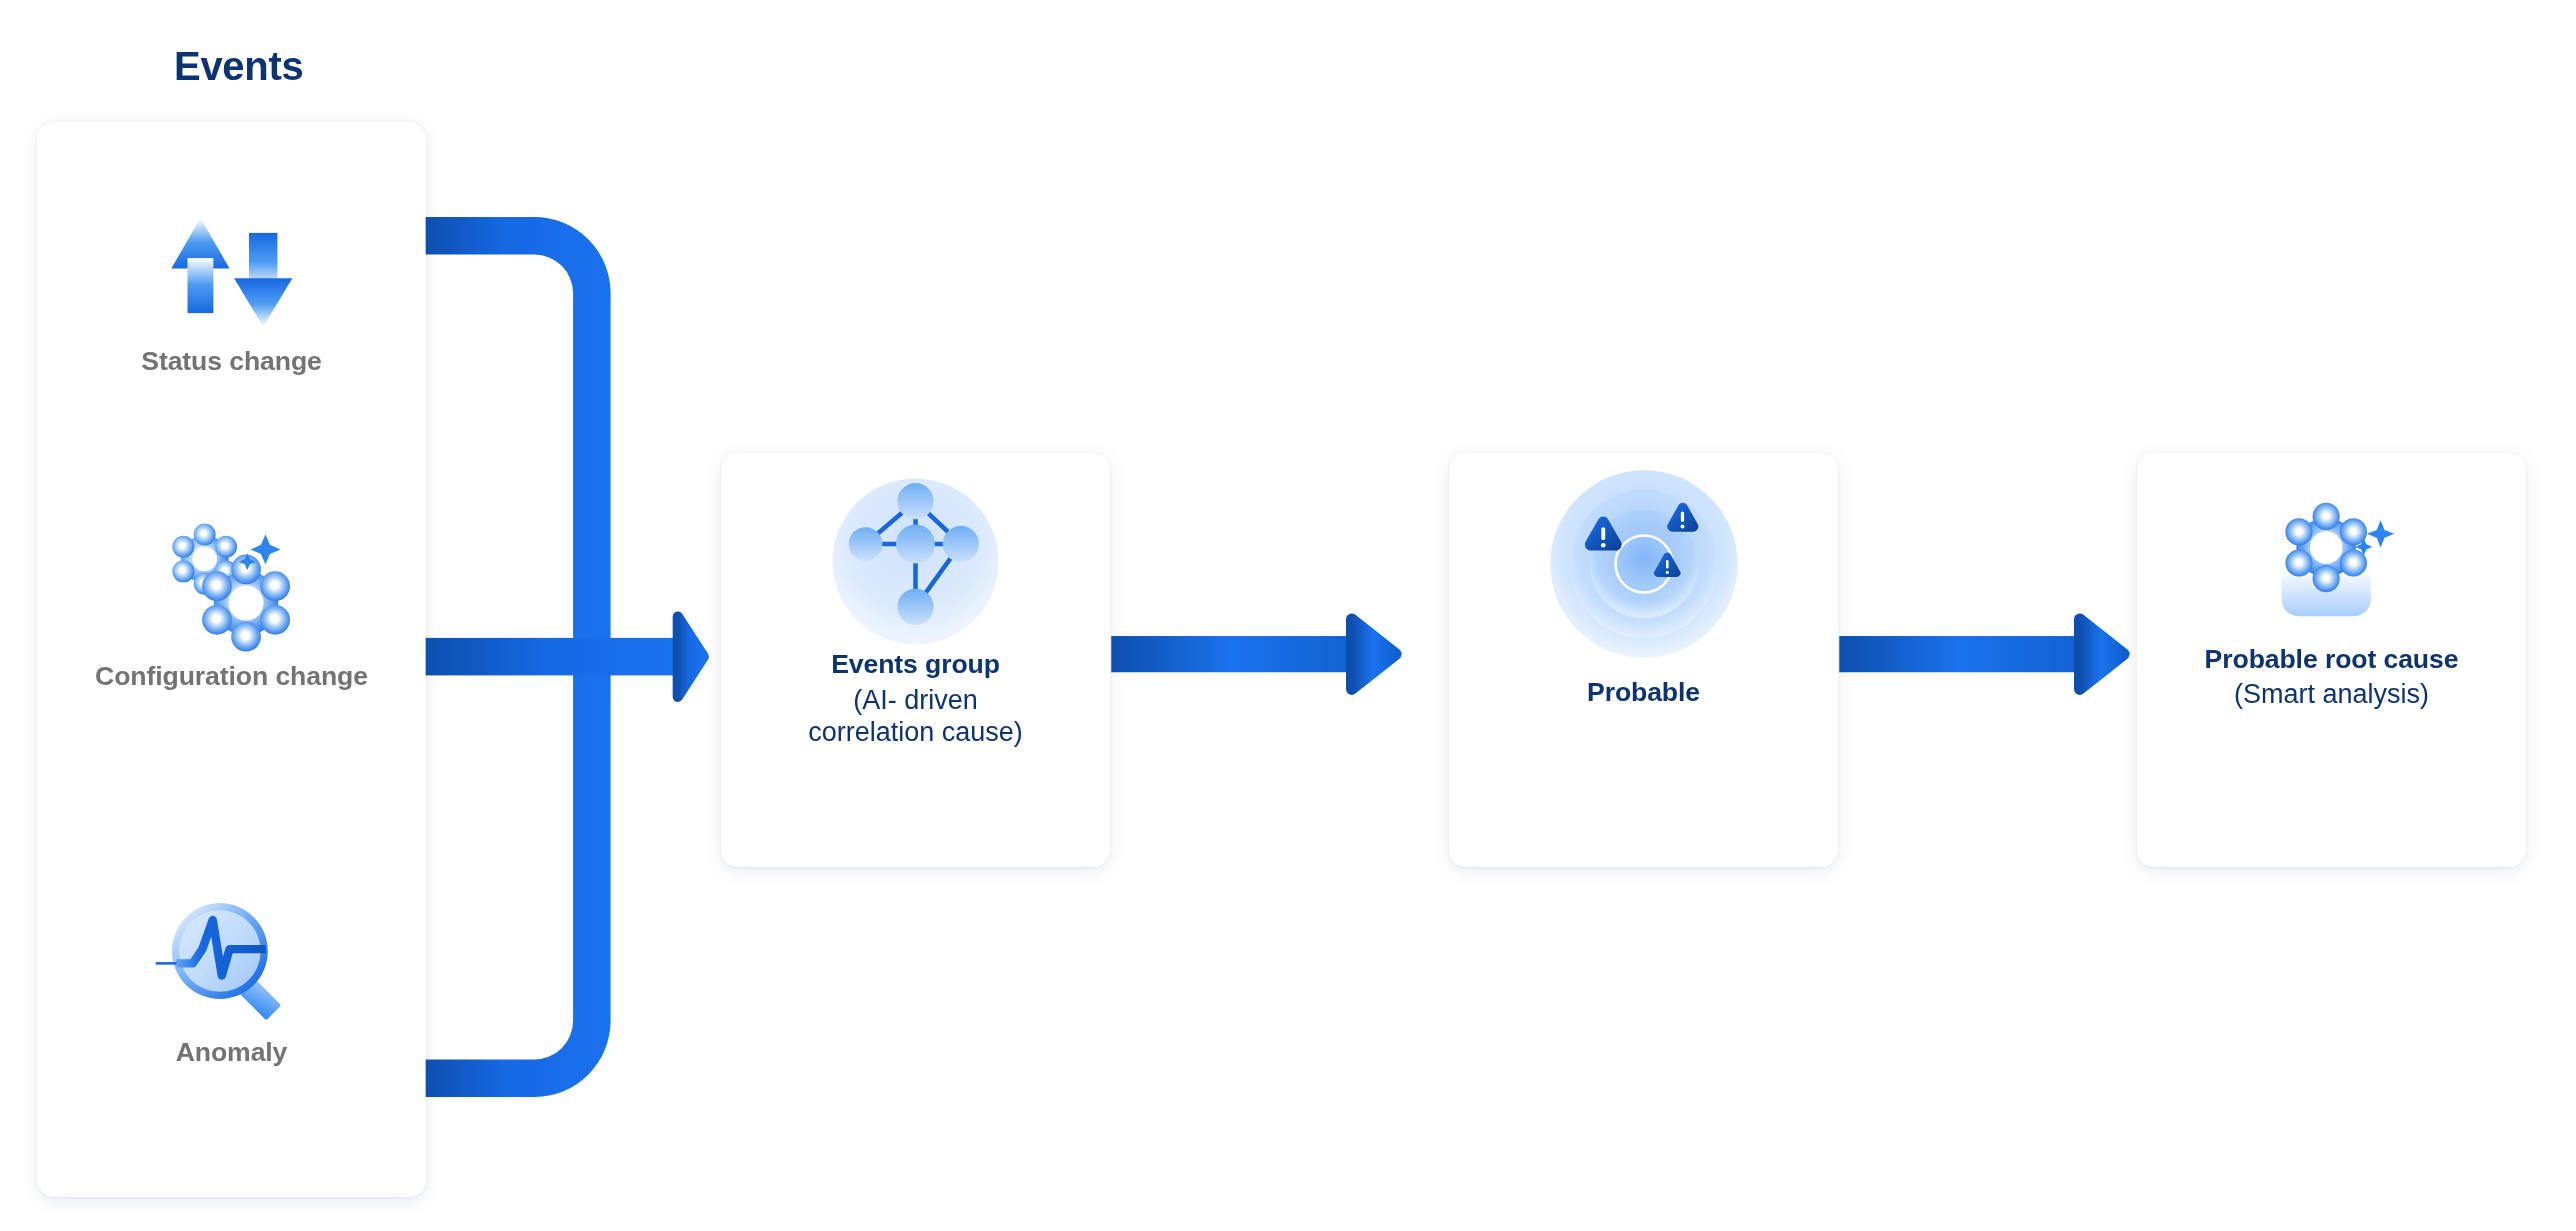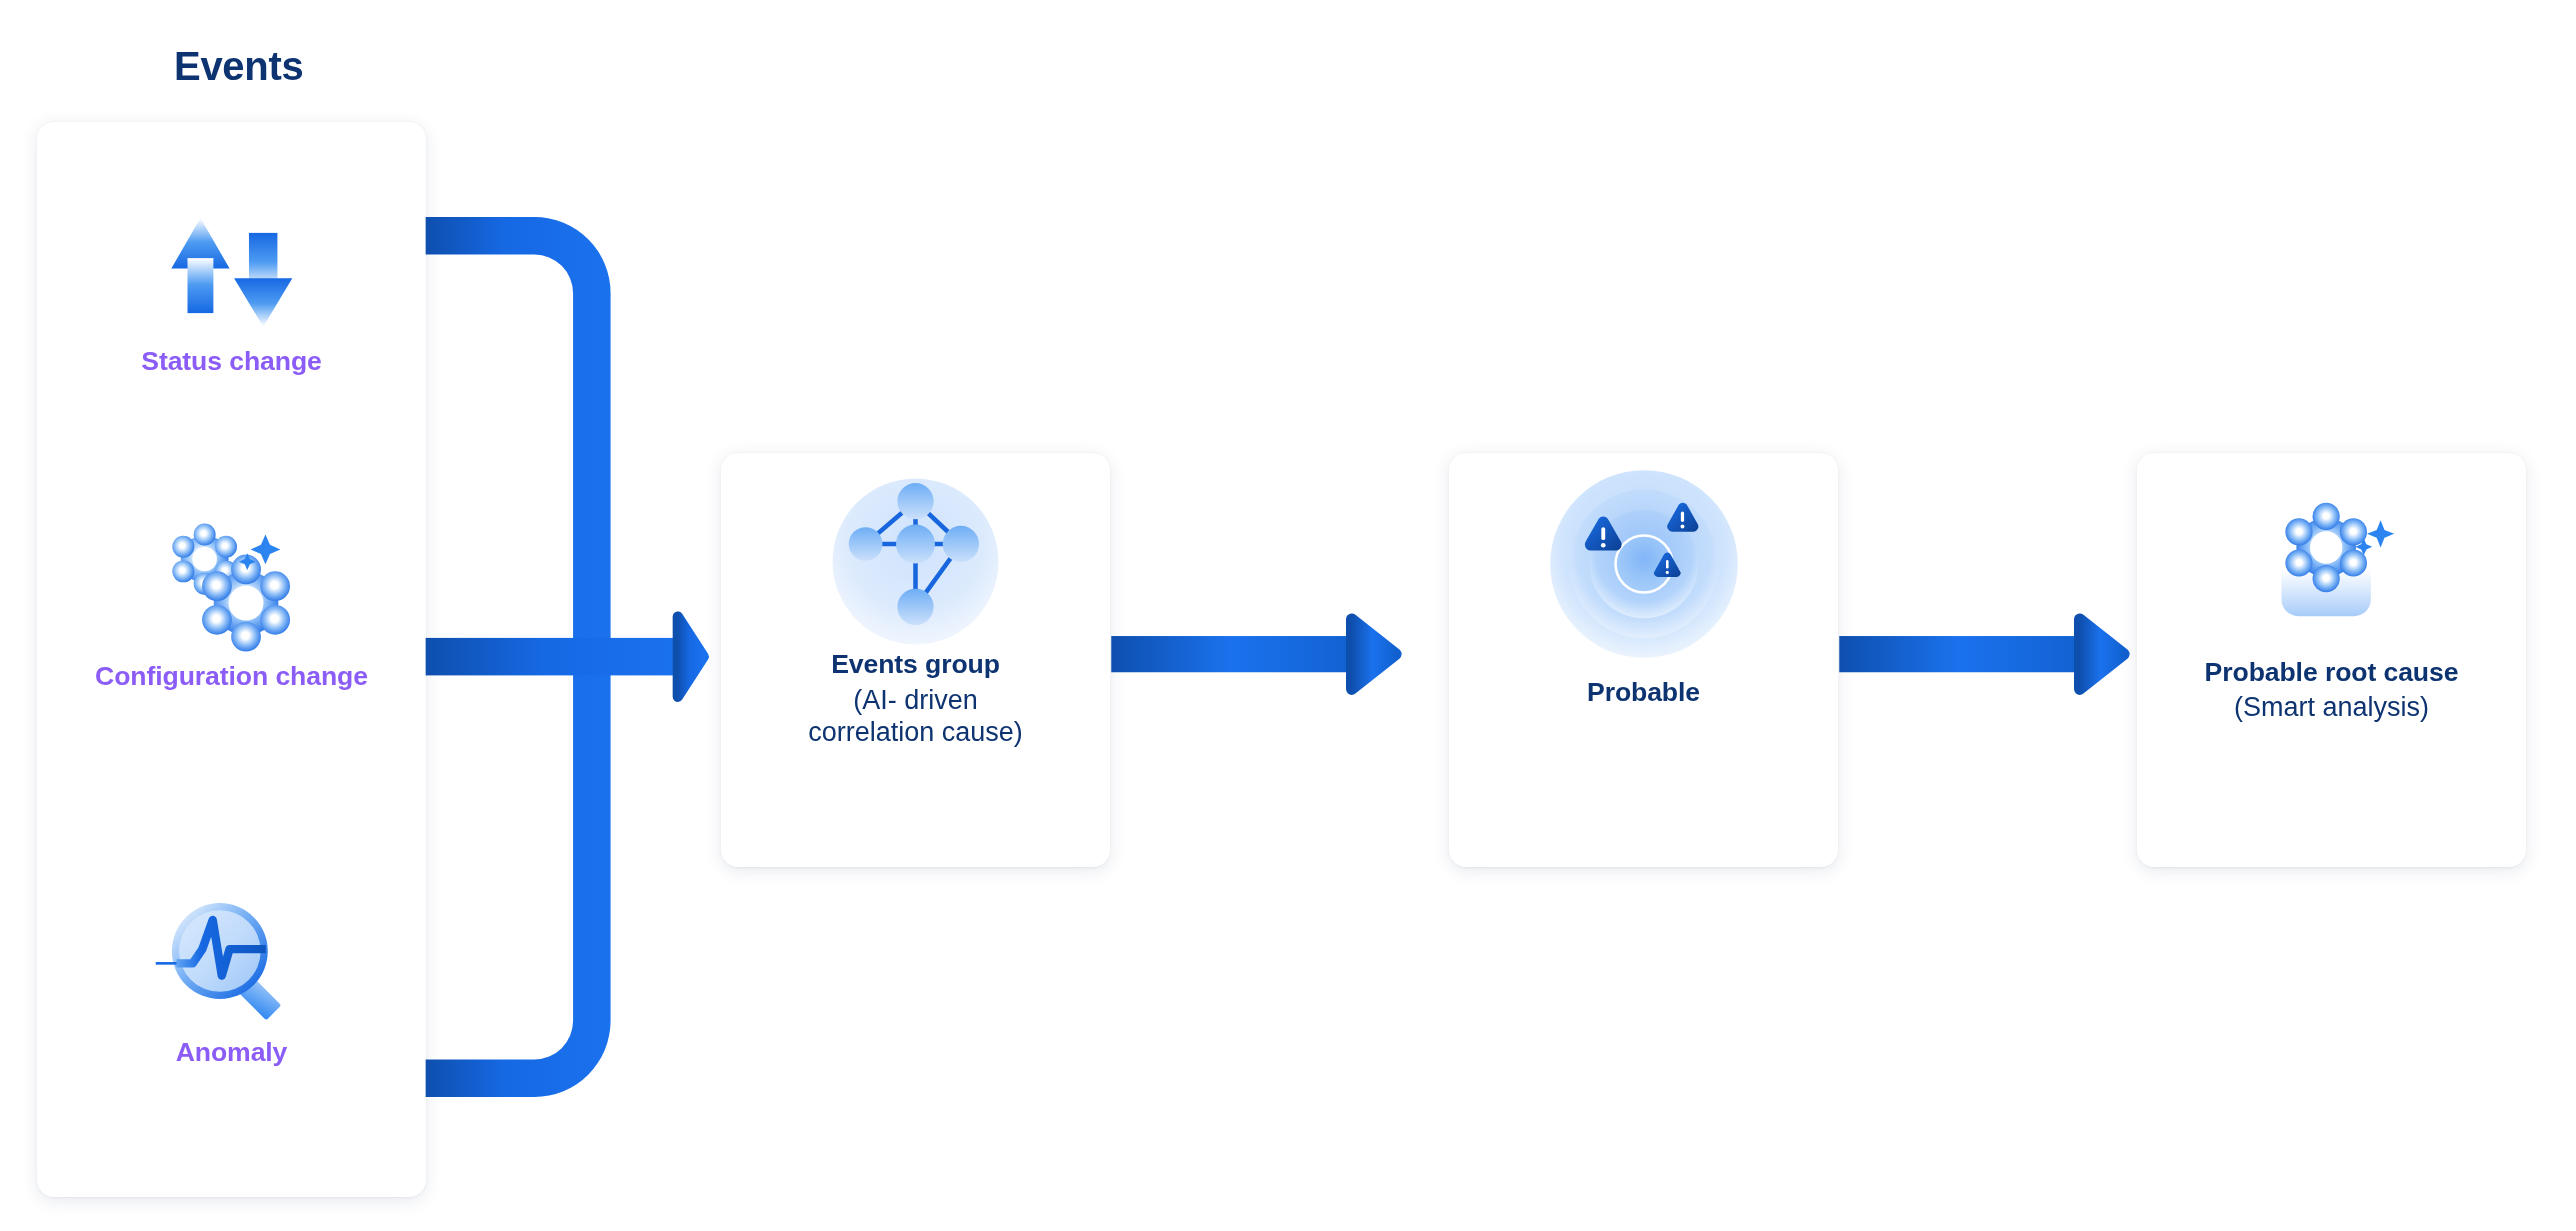--- a/index.html
+++ b/index.html
@@ -47,21 +47,21 @@
   .ev2{top:393px;}
   .ev3{top:769px;}
 
   .ev-icon-wrap{
     height:146px;
     display:flex;align-items:center;justify-content:center;
   }
   .ev-label{
     font-size:26.6px;
     font-weight:700;
-    color:#8b5cf6;
+    color:#737373;
     line-height:1.18;
     letter-spacing:-0.1px;
   }
 
   
   .stage-inner{
     position:absolute;left:0;top:0;width:389px;height:414px;
     display:flex;flex-direction:column;align-items:center;
   }
   .stage-icon{
@@ -74,21 +74,21 @@
     letter-spacing:-0.1px;line-height:1.2;text-align:center;
   }
   .stage-sub{
     margin-top:2.6px;
     font-size:27px;font-weight:400;color:#0D3371;
     line-height:1.22;text-align:center;
   }
   .problems-inner .stage-icon{margin-top:14.2px;height:194px;}
   .problems-inner .stage-title{margin-top:15.5px;}
   .root-inner .stage-icon{margin-top:28.5px;height:162px;}
-  .root-inner .stage-title{margin-top:13px;}
+  .root-inner .stage-title{}
 
   
   .conn{position:absolute;}
   .bracket{left:414px;top:230px;}
   .arrow1{left:1111px;top:605px;}
   .arrow2{left:1839px;top:605px;}
 
   
   svg{display:block;overflow:visible;}
 </style>

